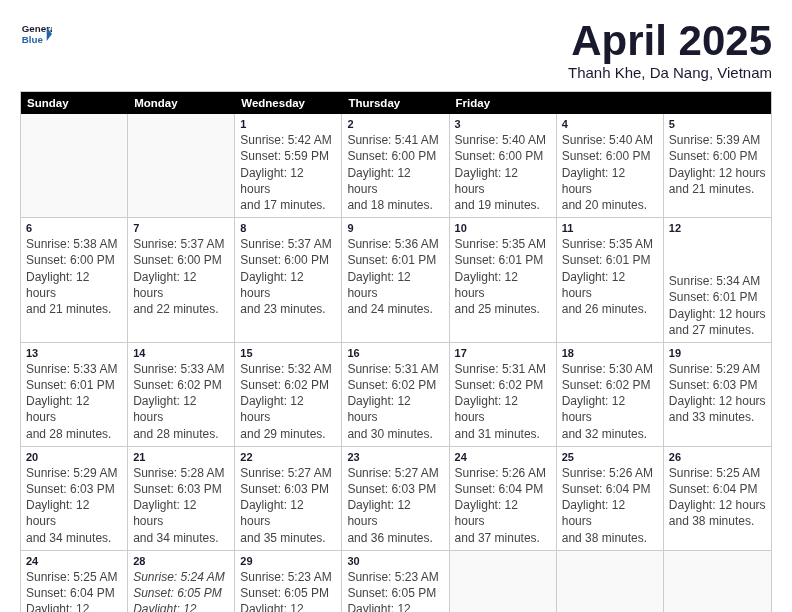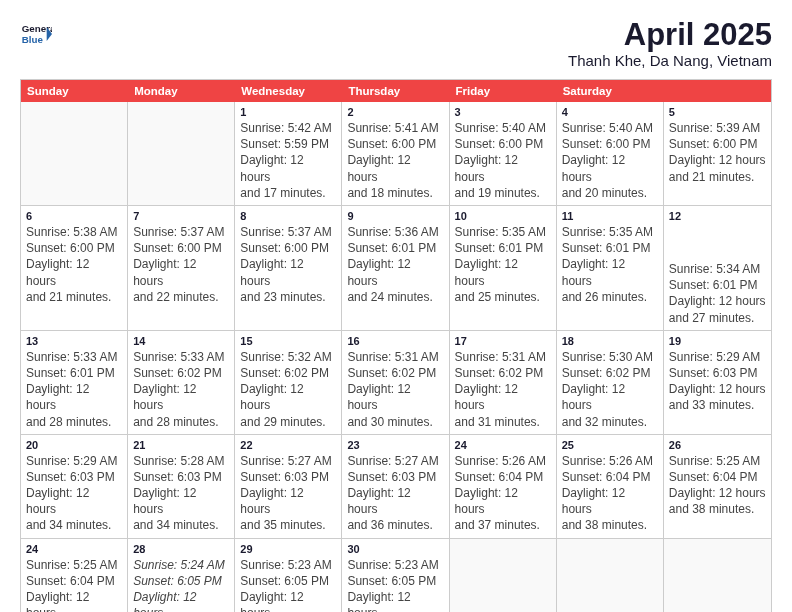--- a/index.html
+++ b/index.html
@@ -29,40 +29,40 @@
       gap: 4px;
     }
     .logo-icon {
       width: 32px;
       height: 32px;
     }
     .title-block {
       text-align: right;
     }
     .main-title {
-      font-size: 31px;
+      font-size: 42px;
       font-weight: bold;
       color: #1a1a2e;
       line-height: 1.1;
     }
     .sub-title {
       font-size: 15px;
       color: #1a1a2e;
       font-weight: normal;
     }
     .calendar {
       flex: 1;
       display: flex;
       flex-direction: column;
       border: 1px solid #ccc;
     }
     .cal-header {
       display: grid;
       grid-template-columns: repeat(7, 1fr);
-      background: #ef4444;
+      background: #000000;
     }
     .cal-header-cell {
       color: white;
       font-size: 11.5px;
       font-weight: bold;
       padding: 5px 6px;
       text-align: left;
     }
     .cal-body {
       flex: 1;
@@ -122,21 +122,20 @@
     </div>
   </div>
 
   <div class="calendar">
     <div class="cal-header">
     <div class="cal-header-cell">Sunday</div>
         <div class="cal-header-cell">Monday</div>
         <div class="cal-header-cell">Wednesday</div>
         <div class="cal-header-cell">Thursday</div>
         <div class="cal-header-cell">Friday</div>
-        <div class="cal-header-cell">Saturday</div>
       </div>
     <div class="cal-body">
     <div class="cal-row">
           <div class="cal-cell empty"></div>
           <div class="cal-cell empty"></div>
           <div class="cal-cell">
             <div class="cell-day">1</div>
             <div class="cell-info" style="white-space: pre-line;">Sunrise: 5:42 AM
 Sunset: 5:59 PM
 Daylight: 12 hours

